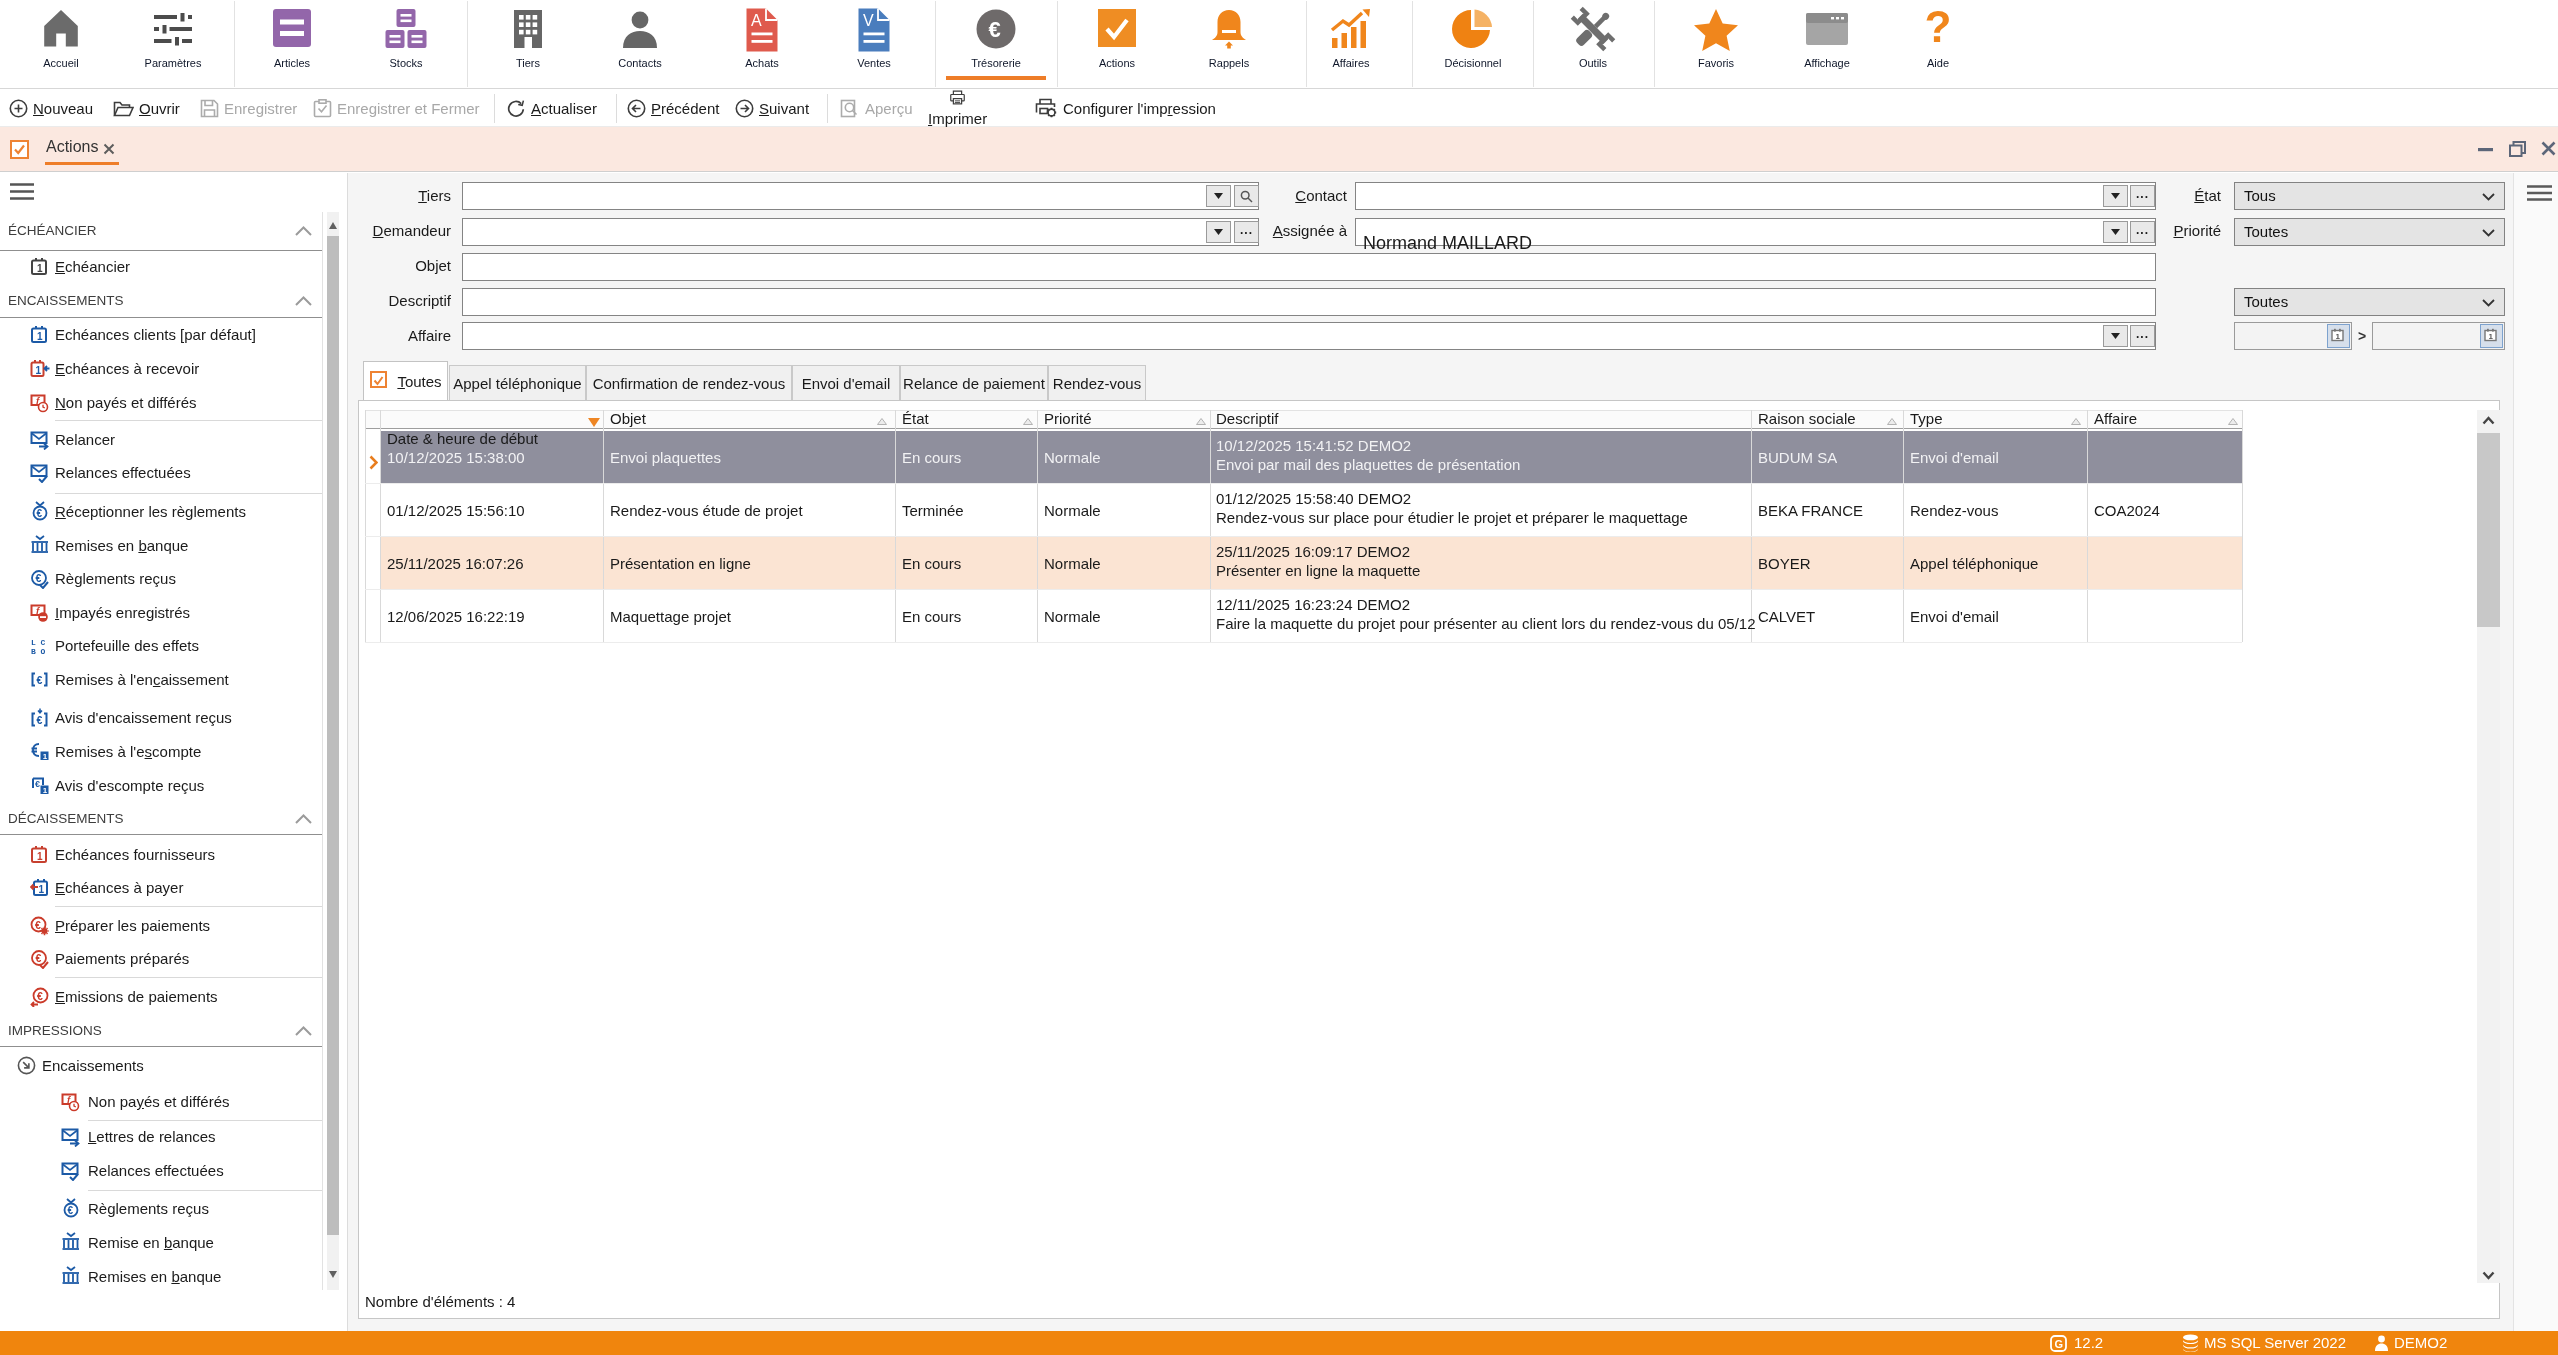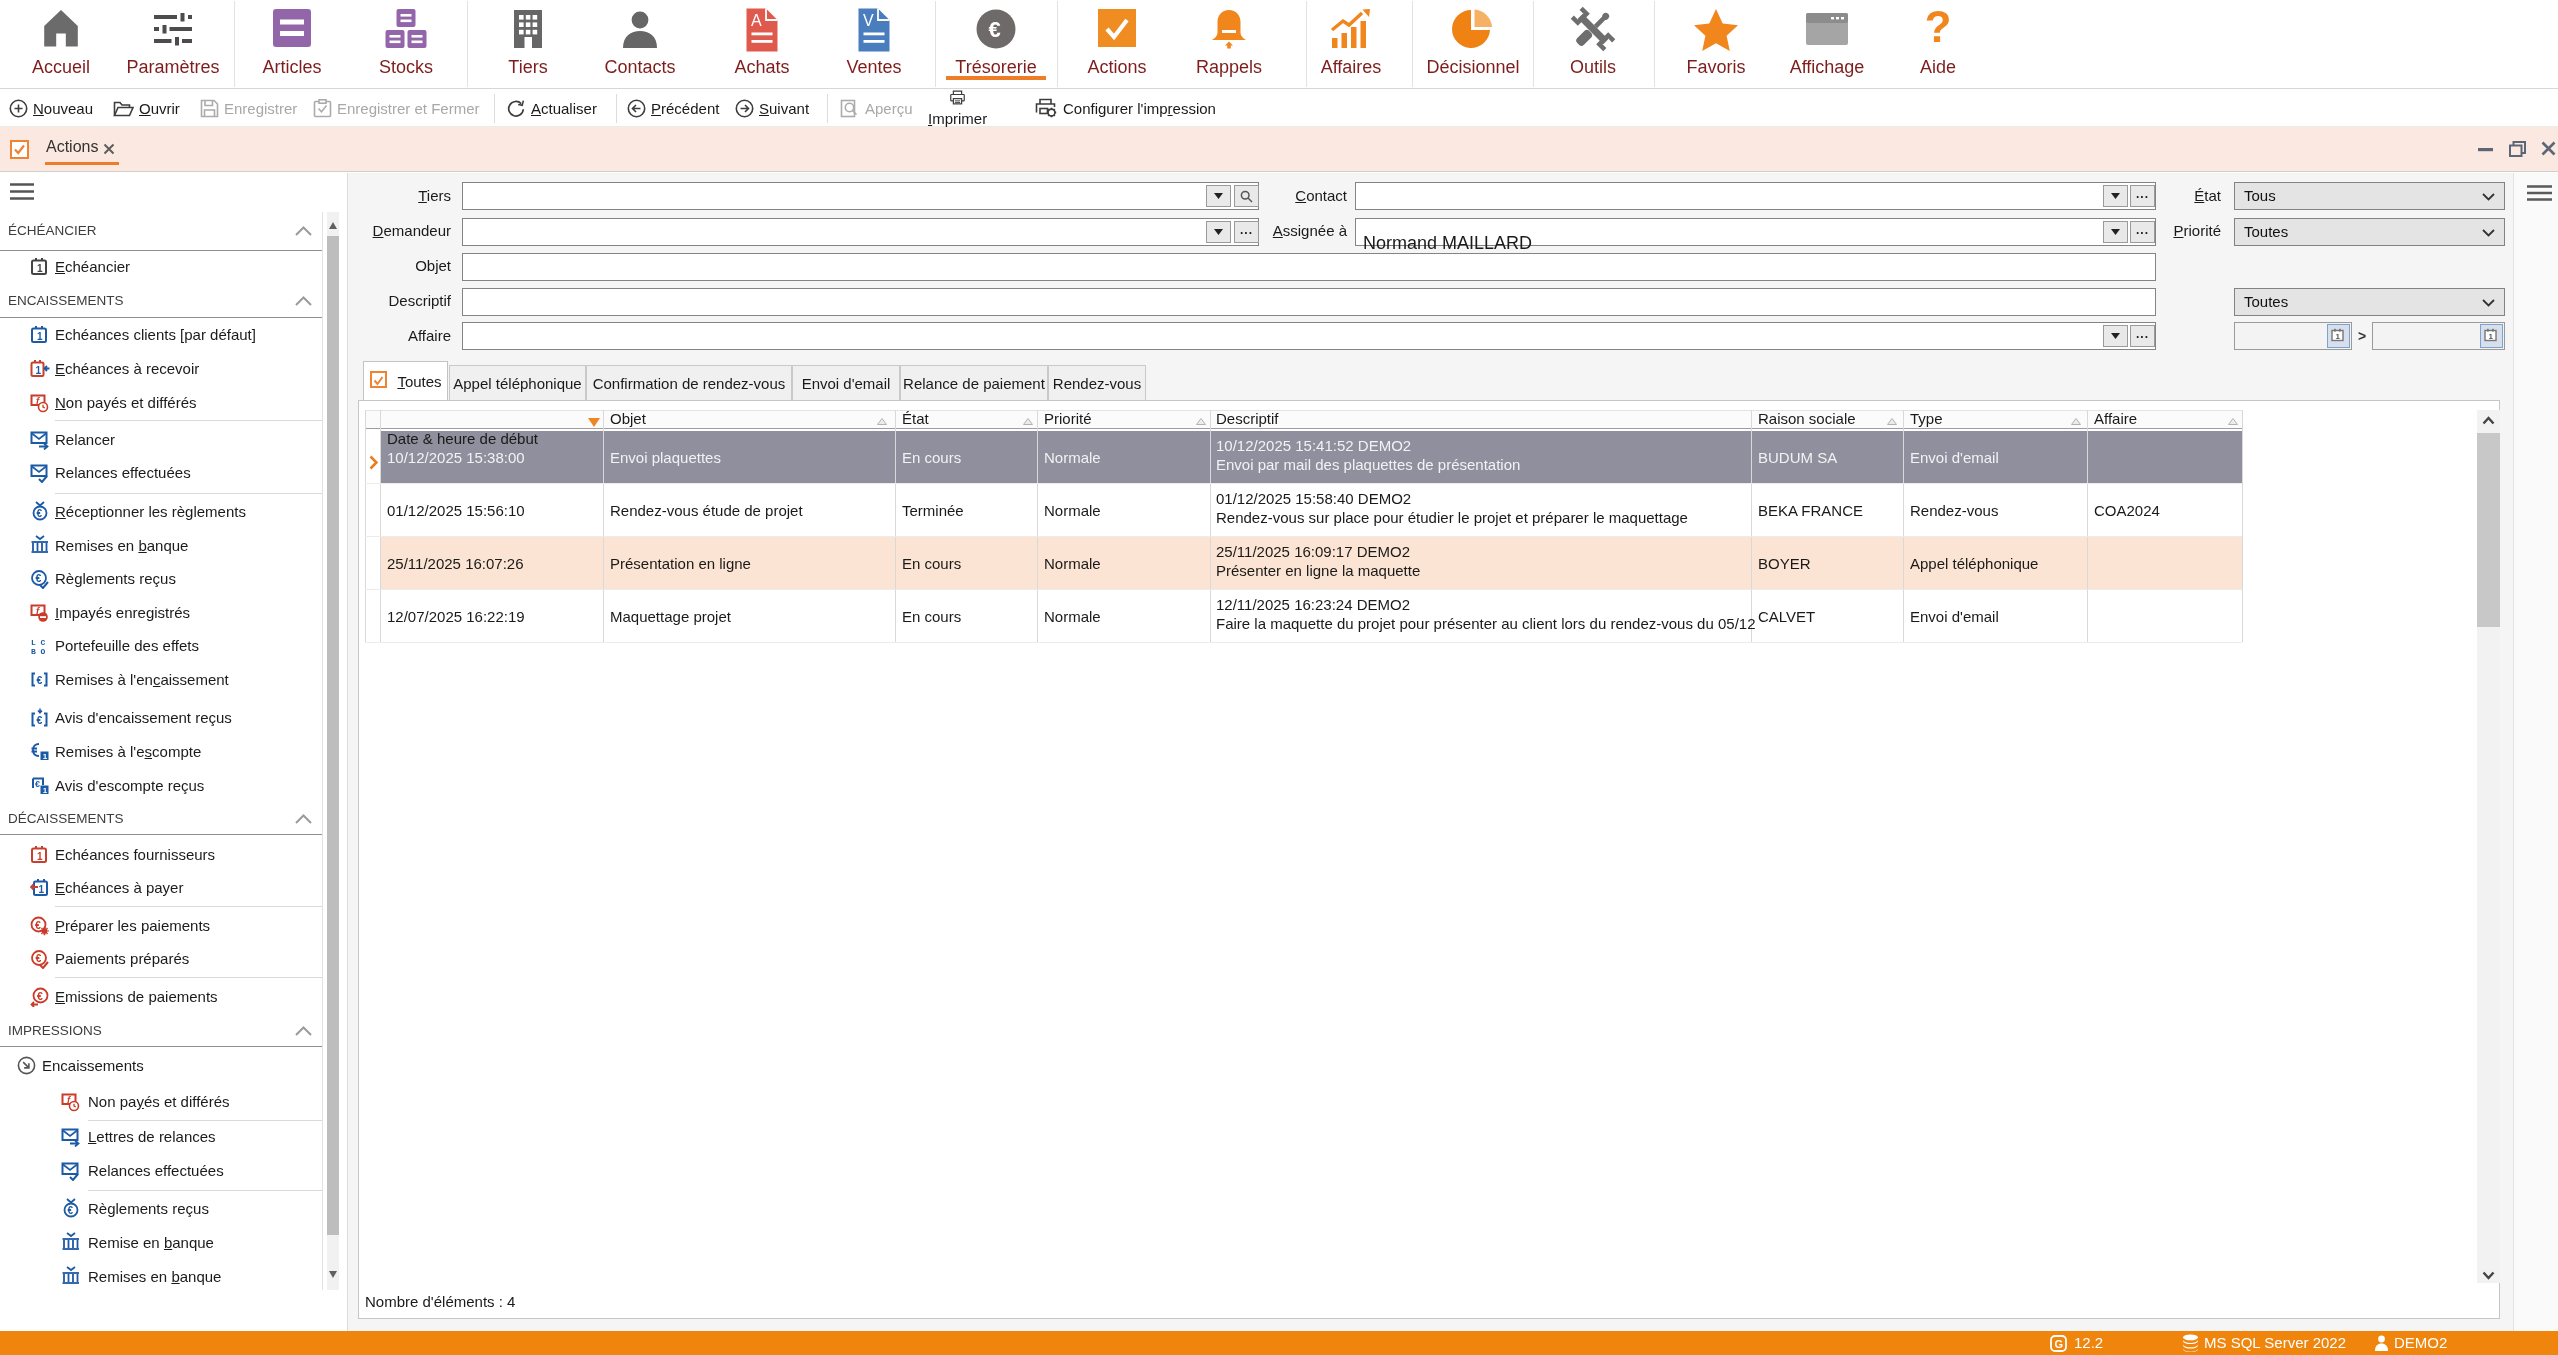--- a/index.html
+++ b/index.html
@@ -3,21 +3,21 @@
 <meta charset="utf-8">
 <style>
 * { margin:0; padding:0; box-sizing:border-box; }
 html,body { width:2558px; height:1355px; overflow:hidden; }
 body { font-family:"Liberation Sans", sans-serif; font-size:15px; color:#1a1a1a; background:#fff; position:relative; }
 .abs { position:absolute; }
 
 #ribbon { position:absolute; left:0; top:0; width:2558px; height:89px; background:#fff; border-bottom:1px solid #d7d7d7; }
 .rib { position:absolute; top:0; height:88px; text-align:center; }
 .rib .ric { position:absolute; left:50%; transform:translateX(-50%); top:8px; }
-.rib .rlb { position:absolute; left:50%; transform:translateX(-50%); top:57px; white-space:nowrap; font-size:18px; color:#7f1d1d; }
+.rib .rlb { position:absolute; left:50%; transform:translateX(-50%); top:57px; white-space:nowrap; font-size:11px; color:#0f172a; }
 .rsep { position:absolute; top:1px; width:1px; height:86px; background:#e2e2e2; }
 
 #tb2 { position:absolute; left:0; top:90px; width:2558px; height:37px; background:#fff; border-bottom:1px solid #ebebeb; }
 .t2 { position:absolute; top:0; height:37px; display:flex; align-items:center; gap:5px; white-space:nowrap; font-size:15px; color:#1a1a1a; }
 .t2.dis { color:#a8a8a8; }
 .t2sep { position:absolute; top:4px; width:1px; height:29px; background:#dcdcdc; }
 
 #tabbar { position:absolute; left:0; top:127px; width:2558px; height:45px; background:#fbe8e0; border-bottom:1px solid #cfcfcf; }
 
 #main { position:absolute; left:0; top:173px; width:2558px; height:1158px; background:#f5f5f5; }
@@ -533,21 +533,21 @@
 
 <div class="cell" style="left:387px;top:555px;">25/11/2025 16:07:26</div>
 <div class="cell" style="left:610px;top:555px;">Présentation en ligne</div>
 <div class="cell" style="left:902px;top:555px;">En cours</div>
 <div class="cell" style="left:1044px;top:555px;">Normale</div>
 <div class="cell" style="left:1216px;top:543px;">25/11/2025 16:09:17 DEMO2</div>
 <div class="cell" style="left:1216px;top:562px;">Présenter en ligne la maquette</div>
 <div class="cell" style="left:1758px;top:555px;">BOYER</div>
 <div class="cell" style="left:1910px;top:555px;">Appel téléphonique</div>
 
-<div class="cell" style="left:387px;top:608px;">12/07/2025 16:22:19</div>
+<div class="cell" style="left:387px;top:608px;">12/06/2025 16:22:19</div>
 <div class="cell" style="left:610px;top:608px;">Maquettage projet</div>
 <div class="cell" style="left:902px;top:608px;">En cours</div>
 <div class="cell" style="left:1044px;top:608px;">Normale</div>
 <div class="cell" style="left:1216px;top:596px;">12/11/2025 16:23:24 DEMO2</div>
 <div class="cell" style="left:1216px;top:615px;">Faire la maquette du projet pour présenter au client lors du rendez-vous du 05/12</div>
 <div class="cell" style="left:1758px;top:608px;">CALVET</div>
 <div class="cell" style="left:1910px;top:608px;">Envoi d'email</div>
 
 <div class="abs" style="left:2477px;top:410px;width:23px;height:873px;background:#f2f2f2;"></div>
 <svg style="position:absolute;left:2482px;top:416px;" width="13" height="9" viewBox="0 0 13 9">

